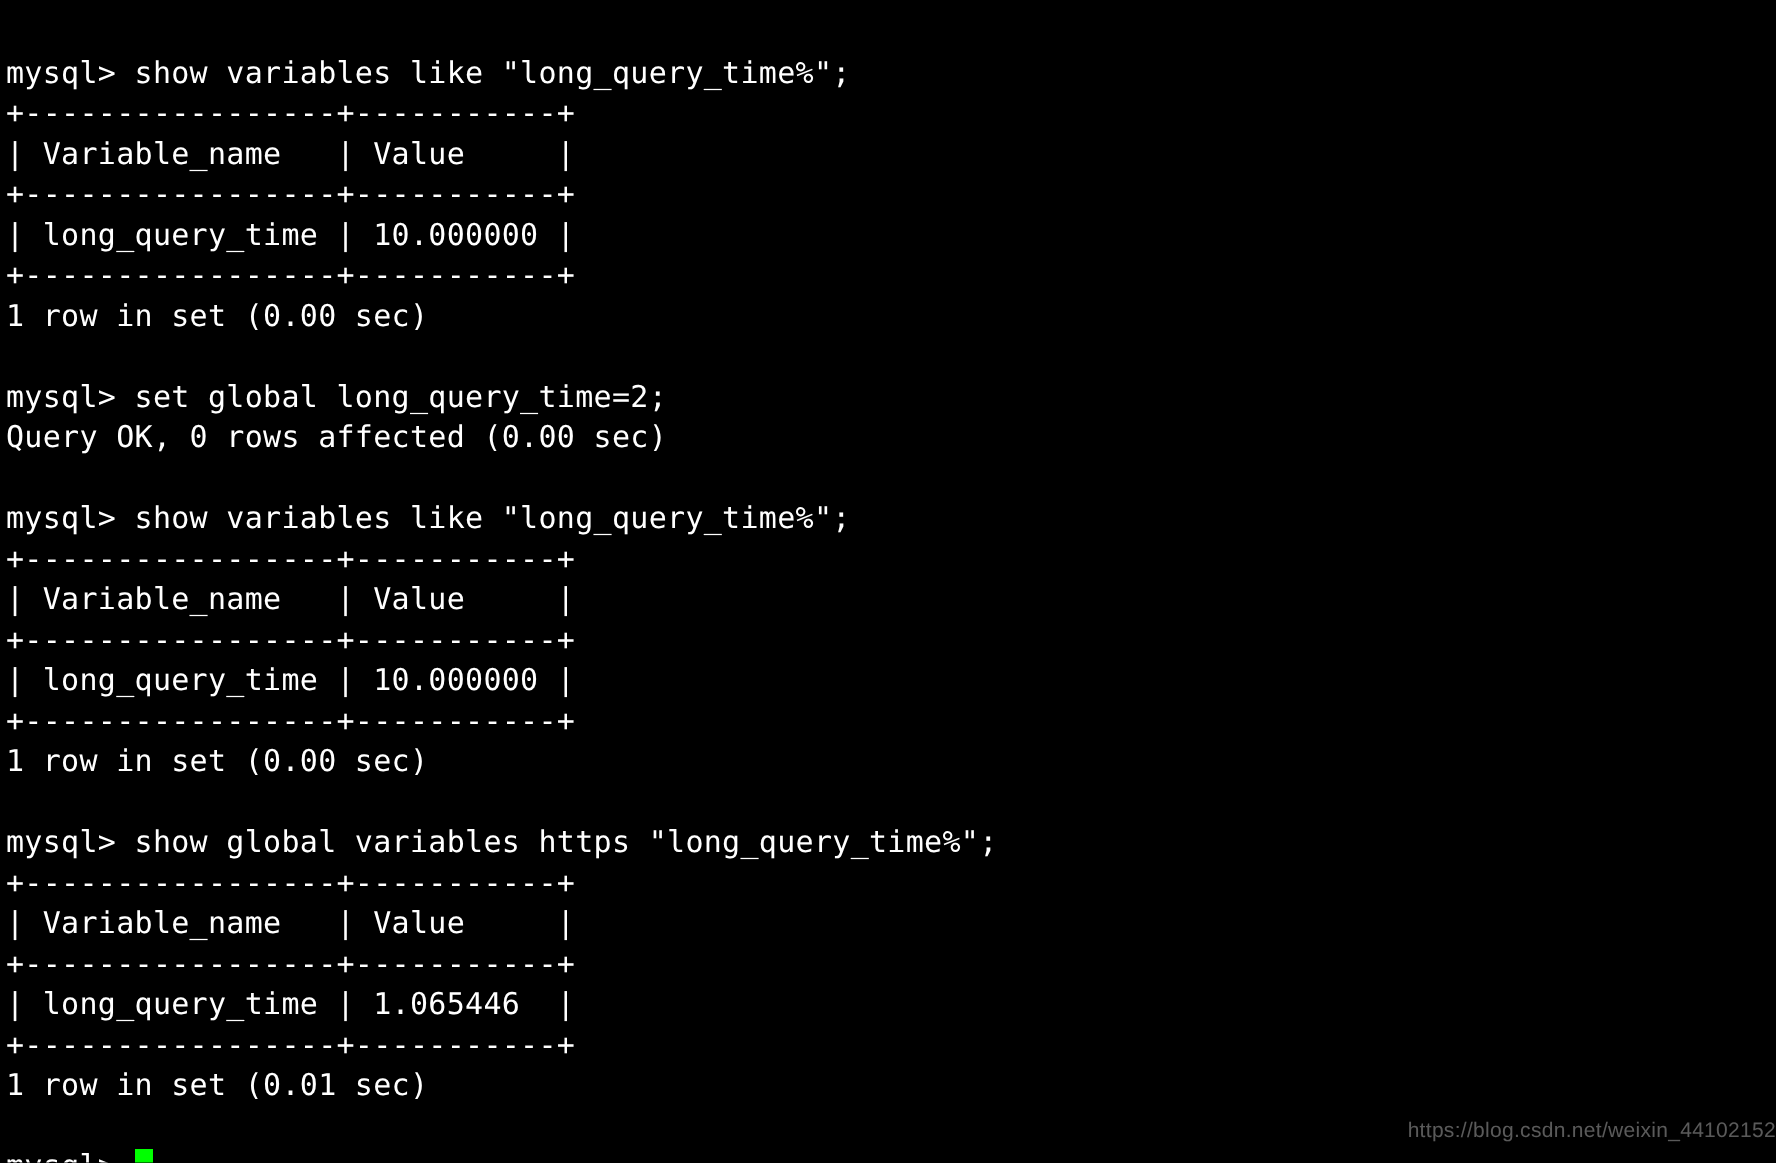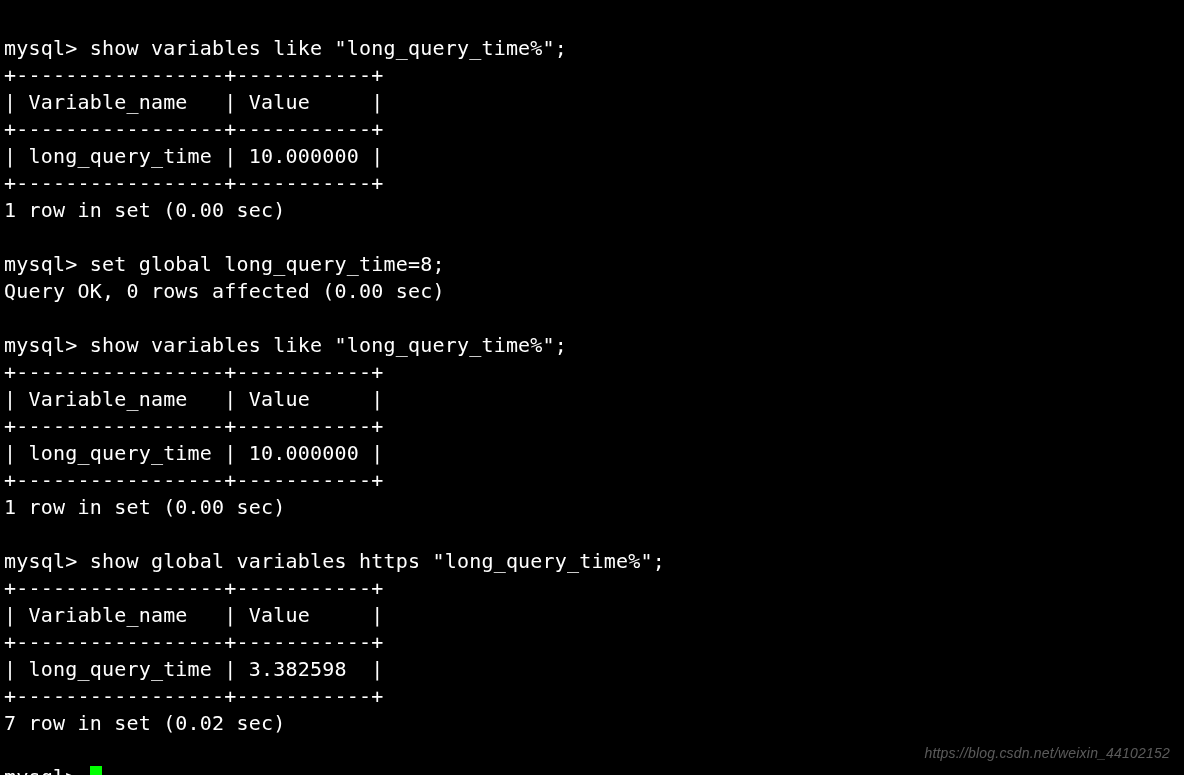--- a/index.html
+++ b/index.html
@@ -23,57 +23,56 @@
   .cursor {
     display: inline-block;
     width: 12px;
     height: 22px;
     background: #00ff00;
     vertical-align: text-bottom;
     margin-bottom: 1px;
   }
   .watermark {
     position: absolute;
-    right: 14px;
+    right: 0;
     bottom: 14px;
     color: rgba(200,200,200,0.45);
     font-family: Arial, sans-serif;
     font-size: 14px;
     letter-spacing: 0.2px;
     pointer-events: none;
     user-select: none;
-    font-style: italic;
   }
 </style>
 </head>
 <body>
 
 <div class="terminal">
 <span>mysql&gt; </span><span>show variables like "long_query_time%";</span>
 <span>+-----------------+-----------+</span>
 <span>| Variable_name   | Value     |</span>
 <span>+-----------------+-----------+</span>
 <span>| long_query_time | 10.000000 |</span>
 <span>+-----------------+-----------+</span>
 <span>1 row in set (0.00 sec)</span>
 
-<span>mysql&gt; </span><span>set global long_query_time=8;</span>
+<span>mysql&gt; </span><span>set global long_query_time=2;</span>
 <span>Query OK, 0 rows affected (0.00 sec)</span>
 
 <span>mysql&gt; </span><span>show variables like "long_query_time%";</span>
 <span>+-----------------+-----------+</span>
 <span>| Variable_name   | Value     |</span>
 <span>+-----------------+-----------+</span>
 <span>| long_query_time | 10.000000 |</span>
 <span>+-----------------+-----------+</span>
 <span>1 row in set (0.00 sec)</span>
 
 <span>mysql&gt; </span><span>show global variables https "long_query_time%";</span>
 <span>+-----------------+-----------+</span>
 <span>| Variable_name   | Value     |</span>
 <span>+-----------------+-----------+</span>
-<span>| long_query_time | 3.382598  |</span>
+<span>| long_query_time | 1.065446  |</span>
 <span>+-----------------+-----------+</span>
-<span>7 row in set (0.02 sec)</span>
+<span>1 row in set (0.01 sec)</span>
 
 <span>mysql&gt; </span><span class="cursor"></span></div>
 
 <div class="watermark">https://blog.csdn.net/weixin_44102152</div>
 
 </body></html>

